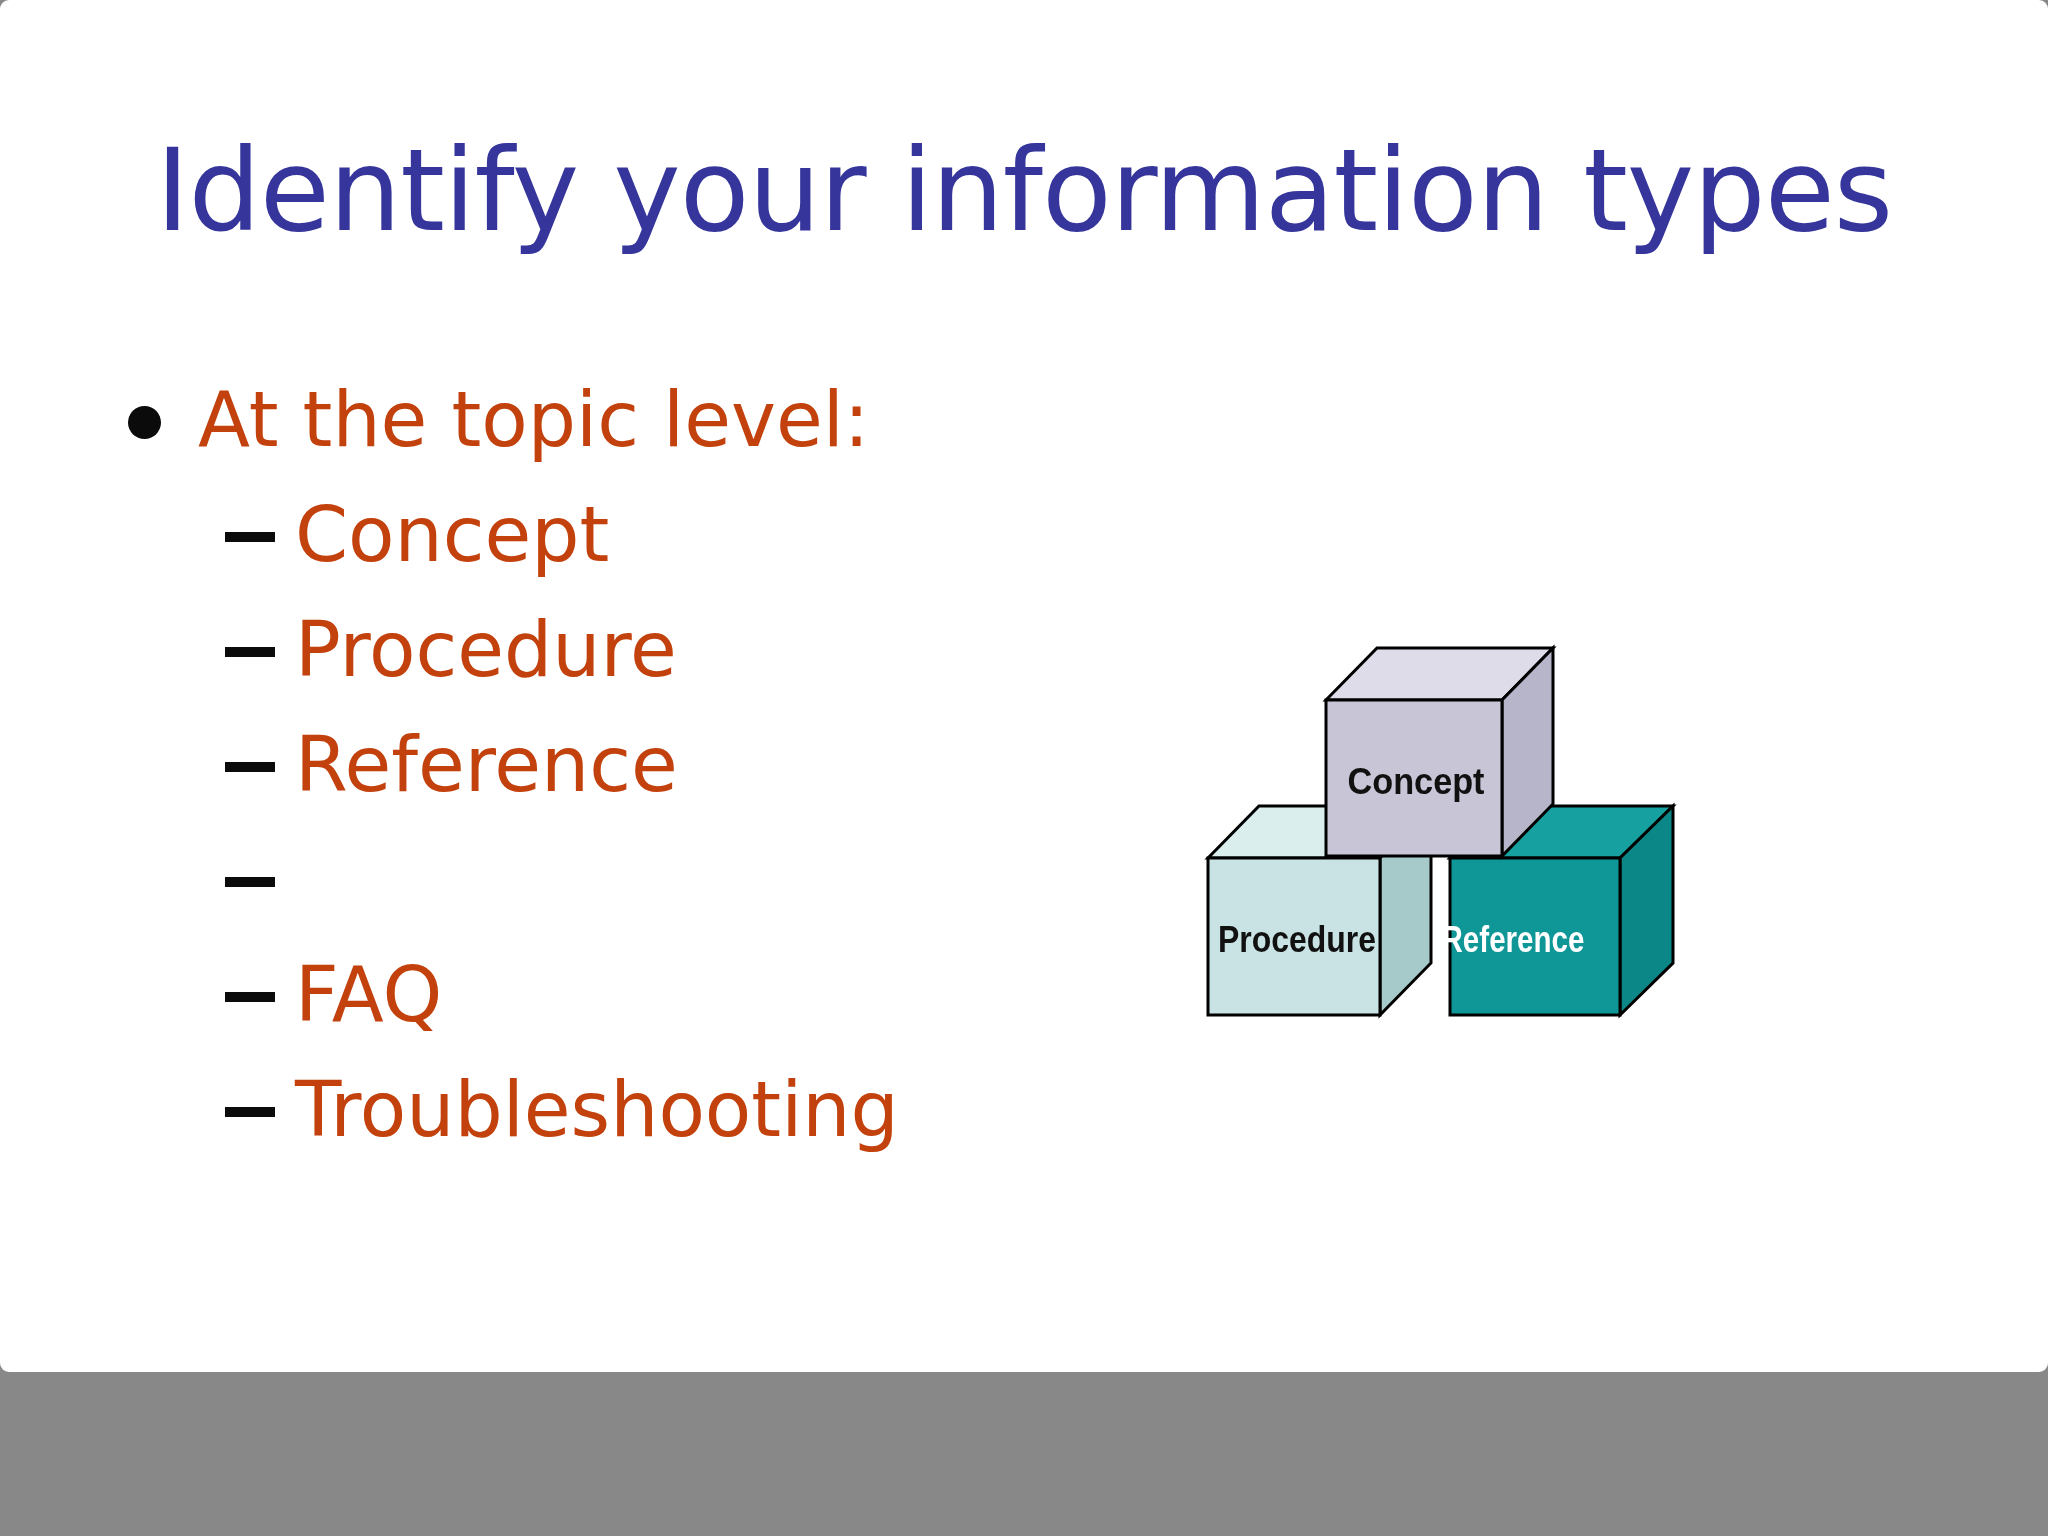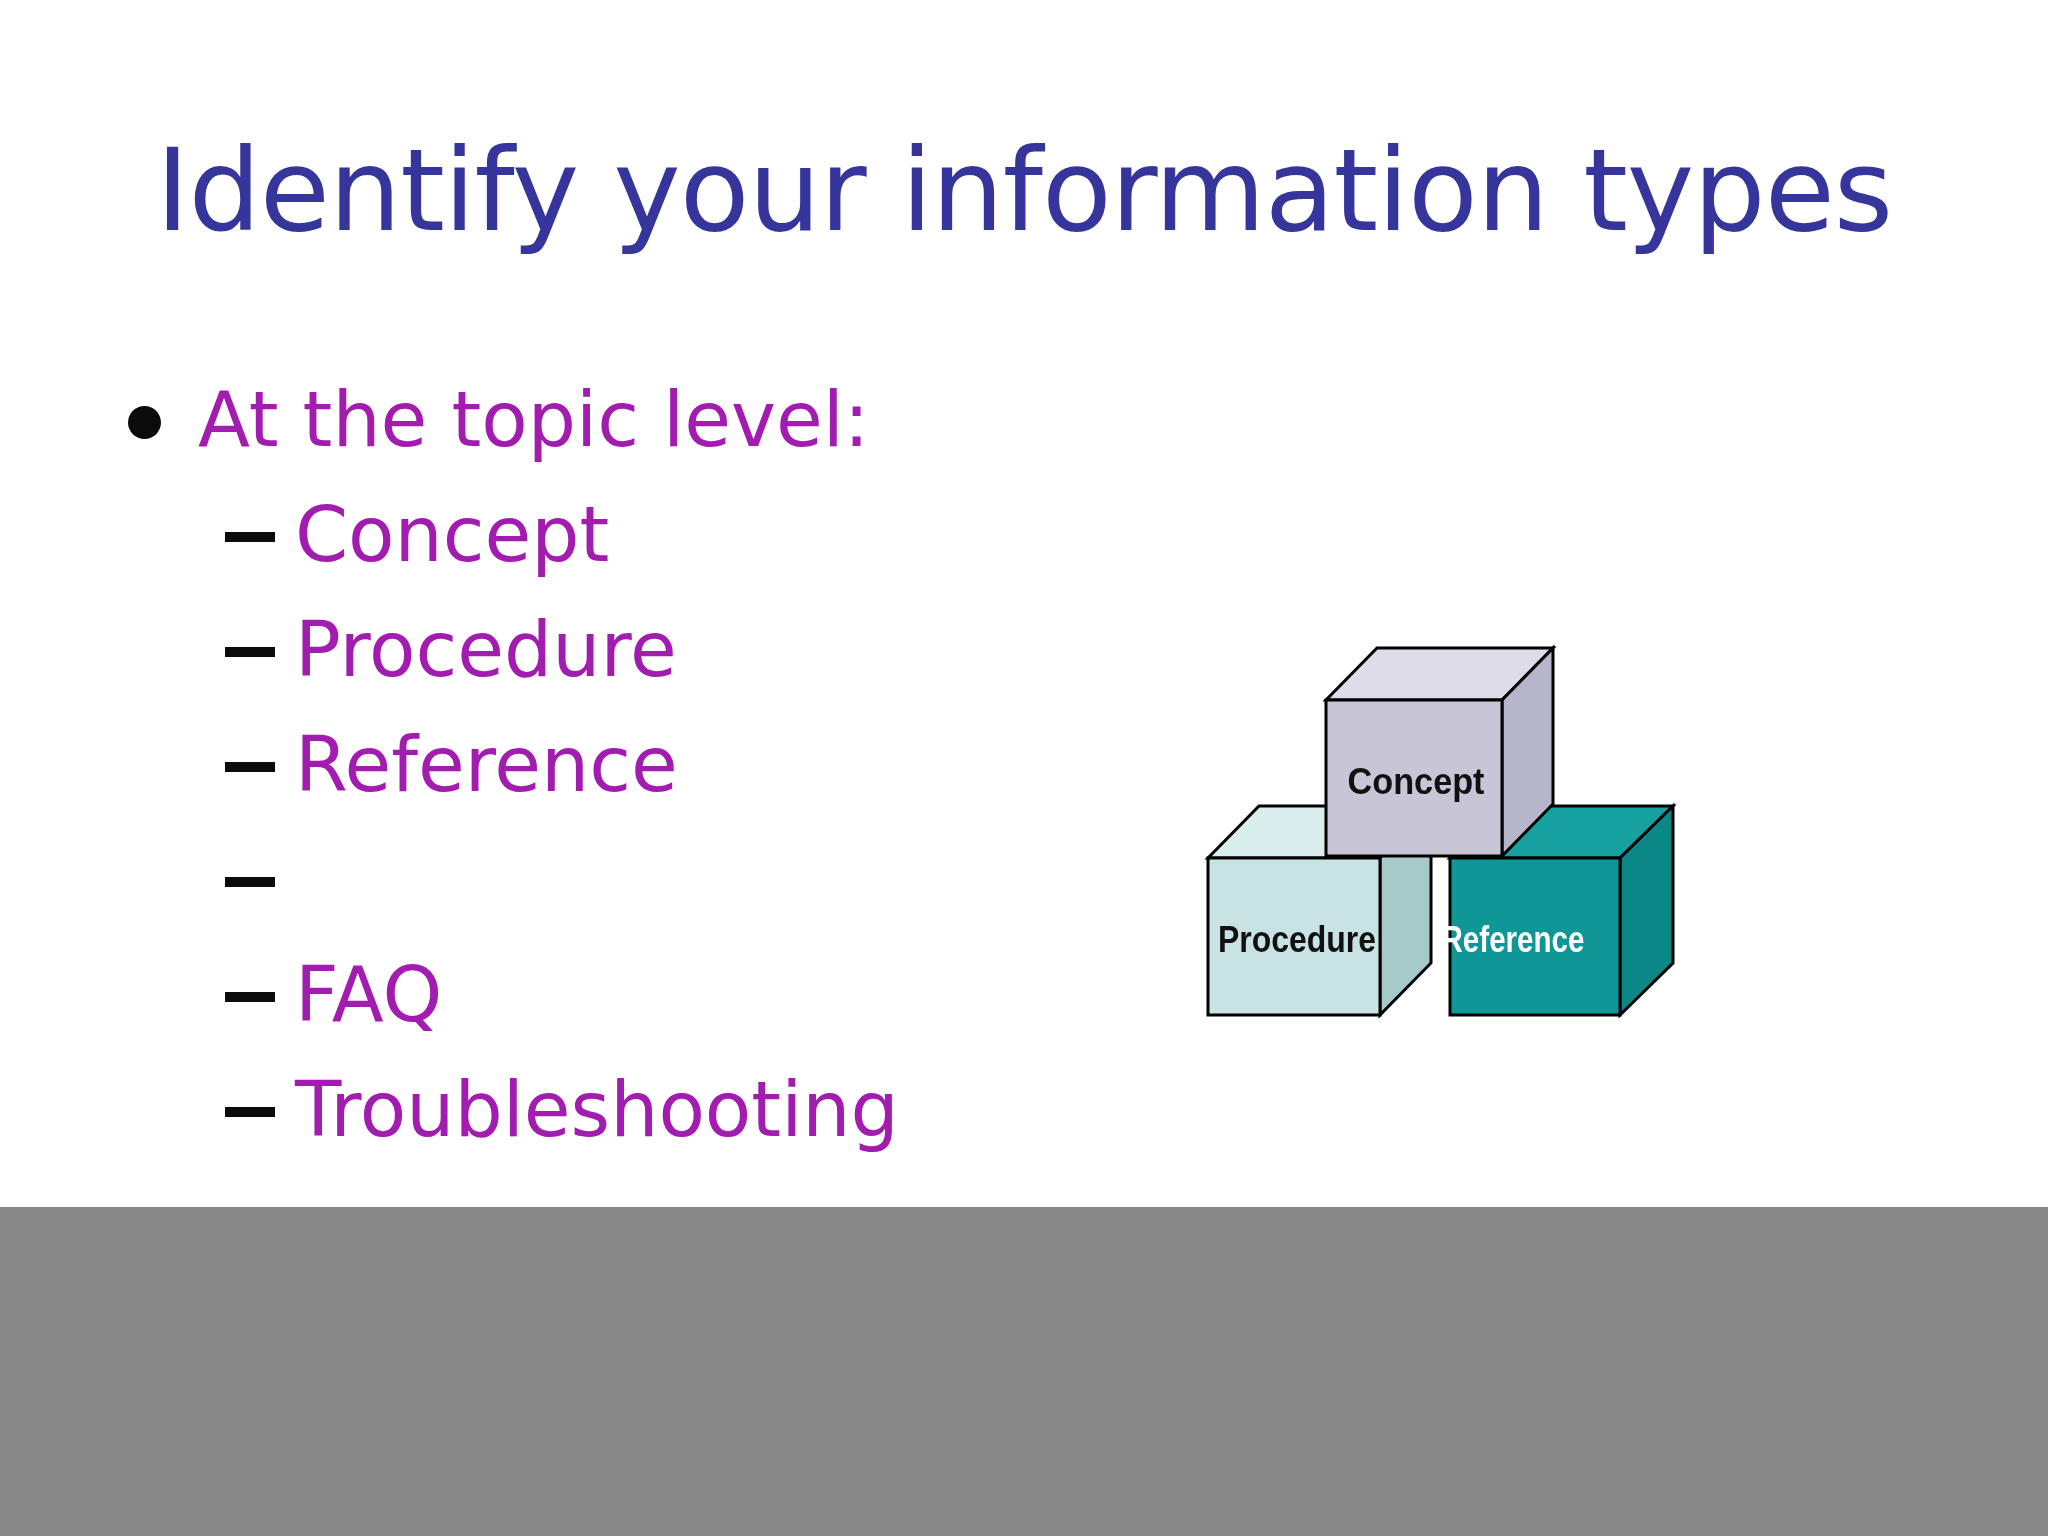--- a/index.html
+++ b/index.html
@@ -1,36 +1,37 @@
 <!DOCTYPE html>
 <html><head>
 <meta charset="utf-8">
 <style>
   html,body{margin:0;padding:0;background:#888;}
   .slide{
     position:relative;
-    width:2048px;height:1207px;
+    width:2048px;height:1372px;
     background:#ffffff;
     overflow:hidden;
     font-family:"DejaVu Sans", sans-serif;
+    border-radius:9px;
   }
   .title{
     position:absolute;
     top:134px;left:0;width:2048px;
     text-align:center;
     font-size:114px;
     line-height:1.0;
     color:#35359b;
     letter-spacing:-1px;
     white-space:nowrap;
   }
   .list{
     position:absolute;
     top:362px;left:0;width:2048px;
-    color:#a21caf;
+    color:#c2410c;
     font-size:76px;
   }
   .line{position:relative;height:115px;line-height:115px;white-space:nowrap;}
   .lead-text{padding-left:198px;}
   .sub-text{padding-left:295px;}
   .bullet-dot{
     position:absolute;left:128px;top:44px;
     width:33px;height:33px;border-radius:50%;
     background:#0b0b0b;
   }

